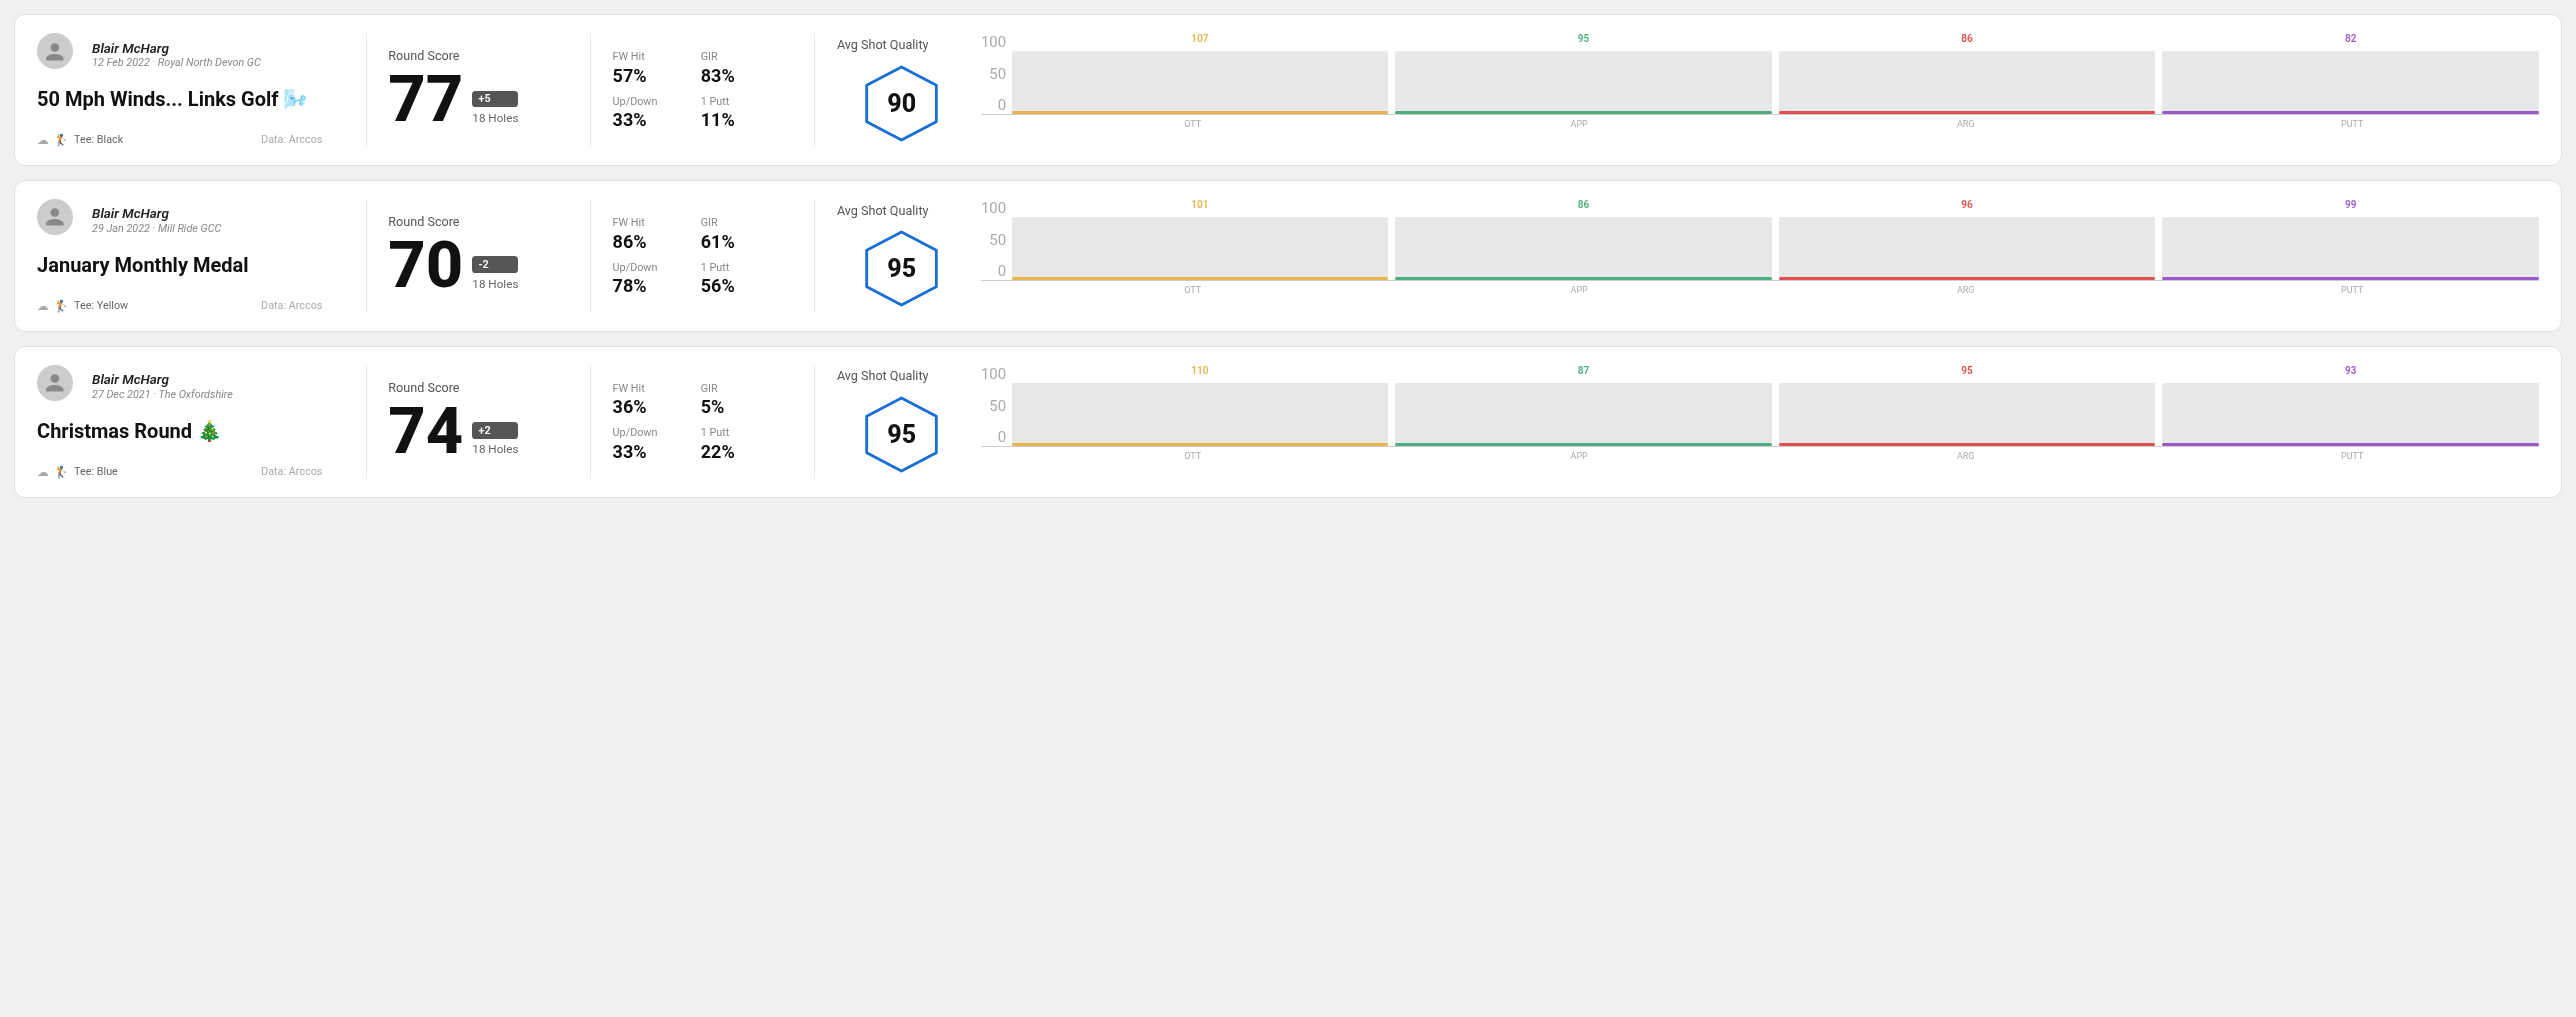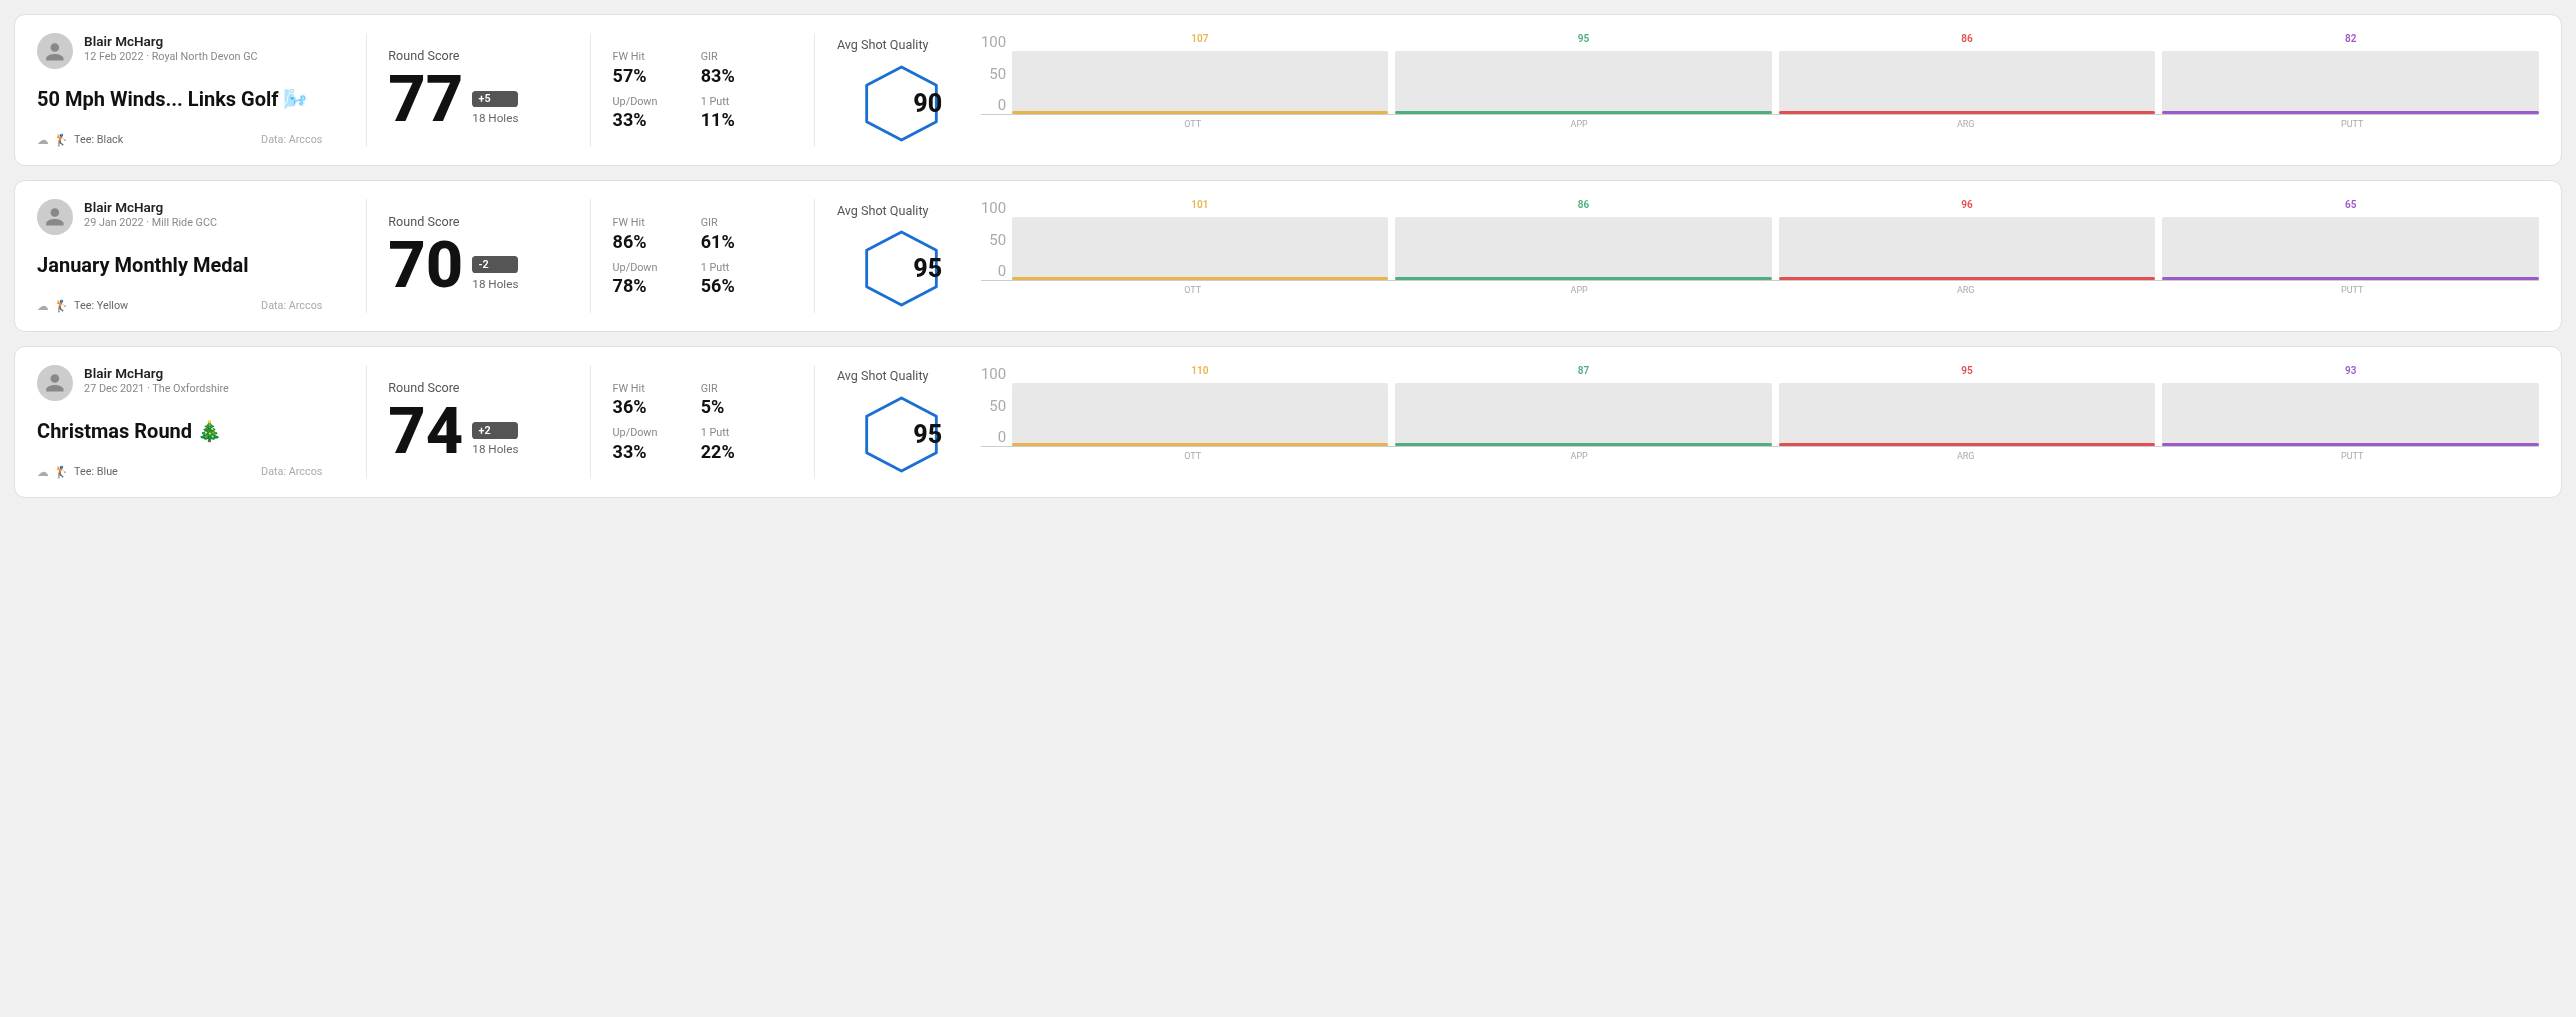--- a/index.html
+++ b/index.html
@@ -22,22 +22,23 @@
     .left-section {
       width: 307px;
       flex-shrink: 0;
       display: flex;
       flex-direction: column;
       justify-content: space-between;
       padding-right: 21.7px;
     }
     .user-header {
       display: flex;
-      align-items: flex-start;
-      gap: 11px;
+      align-items: flex-end;
+      gap: 19px;
+      font-style: italic;
     }
     .avatar {
       width: 36px;
       height: 36px;
       border-radius: 50%;
       background: #ccc;
       display: flex;
       align-items: center;
       justify-content: center;
       flex-shrink: 0;
@@ -176,21 +177,21 @@
     .hexagon-container {
       display: flex;
       align-items: center;
       justify-content: center;
       width: 100%;
     }
     .hexagon {
       position: relative;
       display: flex;
       align-items: center;
-      justify-content: flex-end;
+      justify-content: center;
     }
     .hexagon svg {
       width: 81px;
       height: 81px;
     }
     .hexagon-number {
       position: absolute;
       font-size: 25px;
       font-weight: 800;
       color: #111;
@@ -483,21 +484,21 @@
                   <div class="bar-fill" style="position: absolute; bottom: 0px; left: 0px; right: 0px; height: 3.6px; background: rgb(76, 175, 125); border-radius: 1.8px;"></div>
                 </div>
               </div>
               <div class="bar-group">
                 <div class="bar-value-label" style="color: rgb(224, 80, 80);">96</div>
                 <div class="bar-bg" style="height: 63px; width: 100%; background: rgb(232, 232, 232); border-radius: 1.8px; position: relative;">
                   <div class="bar-fill" style="position: absolute; bottom: 0px; left: 0px; right: 0px; height: 3.6px; background: rgb(224, 80, 80); border-radius: 1.8px;"></div>
                 </div>
               </div>
               <div class="bar-group">
-                <div class="bar-value-label" style="color: rgb(156, 89, 204);">65</div>
+                <div class="bar-value-label" style="color: rgb(156, 89, 204);">99</div>
                 <div class="bar-bg" style="height: 63px; width: 100%; background: rgb(232, 232, 232); border-radius: 1.8px; position: relative;">
                   <div class="bar-fill" style="position: absolute; bottom: 0px; left: 0px; right: 0px; height: 3.6px; background: rgb(156, 89, 204); border-radius: 1.8px;"></div>
                 </div>
               </div>
             </div>
           </div>
           <div class="chart-baseline"></div>
           <div class="x-labels">
             <div class="x-label">OTT</div>
             <div class="x-label">APP</div>

